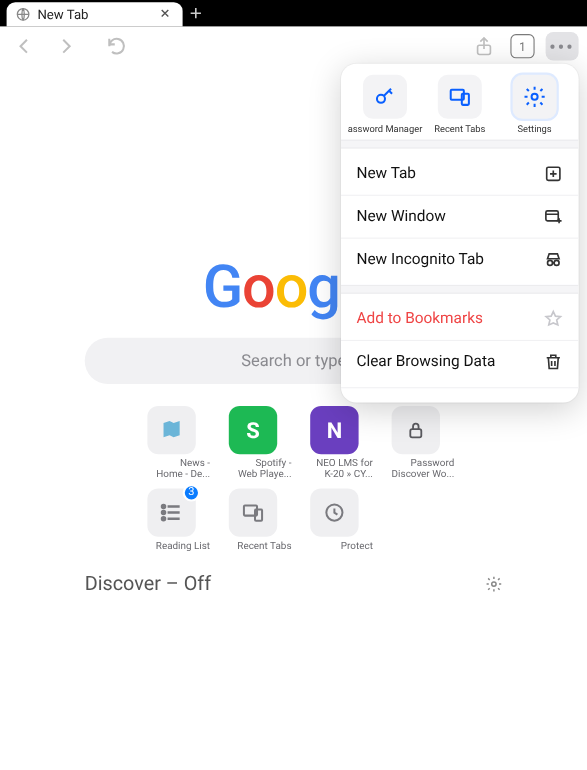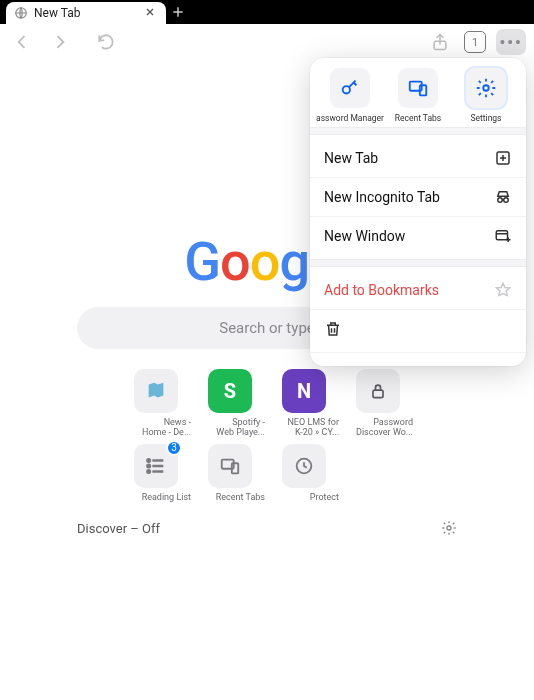--- a/index.html
+++ b/index.html
@@ -28,21 +28,21 @@
 .searchbar { margin-top: 14px; width: 380px; height: 42px; background: #f1f1f3; border-radius: 21px; display: flex; align-items: center; justify-content: center; color: #8a8a8f; font-size: 15px; }
 
 .shortcuts { margin-top: 20px; display: grid; grid-template-columns: repeat(4, 70px); column-gap: 4px; row-gap: 6px; }
 .sc { display: flex; flex-direction: column; align-items: center; gap: 4px; position: relative; }
 .sc .tile { width: 44px; height: 44px; border-radius: 10px; background: #efeff1; display: flex; align-items: center; justify-content: center; font-size: 20px; color: #5a5a5f; position: relative; }
 .sc .tile.green { background: #1DB954; color: #fff; font-weight: 700; }
 .sc .tile.purple { background: #6a3fbf; color: #fff; font-weight: 700; }
 .sc .tile .badge { position: absolute; top: -4px; right: -4px; background: #0a7cff; color: #fff; border-radius: 50%; width: 16px; height: 16px; font-size: 10px; display: flex; align-items: center; justify-content: center; border: 2px solid #fff; }
 .sc .label { font-size: 9px; color: #6a6a6f; text-align: right; line-height: 1.15; width: 70px; white-space: pre-wrap; }
 
-.discover { margin-top: 18px; width: 380px; display: flex; align-items: center; justify-content: space-between; color: #555; font-size: 13px; }
+.discover { margin-top: 18px; width: 380px; display: flex; align-items: center; justify-content: space-between; color: #555; font-size: 18px; }
 .discover .gear { color: #888; }
 
 
 .menu-popover { position: absolute; top: -2px; right: 8px; width: 216px; background: #fff; border-radius: 14px; box-shadow: 0 6px 30px rgba(0,0,0,0.18), 0 0 0 1px rgba(0,0,0,0.03); overflow: hidden; }
 .menu-top { display: flex; padding: 10px 6px 4px; gap: 0; }
 .menu-top .cell { flex: 1; display: flex; flex-direction: column; align-items: center; gap: 6px; }
 .menu-top .iconbox { width: 40px; height: 40px; border-radius: 9px; background: #f3f3f5; display: flex; align-items: center; justify-content: center; color: #0a60ff; position: relative; }
 .menu-top .cell.highlight .iconbox { outline: 2px solid #0a60ff22; }
 .menu-top .lbl { font-size: 8.5px; color: #333; text-align: center; line-height: 1.1; }
 .menu-section { padding: 4px 0; }
@@ -243,53 +243,54 @@
       <div class="menu-row">
         <span>New Tab</span>
         <span class="ricon">
           <svg width="18" height="18" viewBox="0 0 24 24" fill="none" stroke="currentColor" stroke-width="2">
               <rect x="4" y="4" width="16" height="16" rx="2"></rect>
               <path d="M12 8v8M8 12h8"></path>
             </svg>
         </span>
       </div>
       <div class="menu-row">
+        <span>New Window</span>
+        <span class="ricon">
+          <svg width="18" height="18" viewBox="0 0 24 24" fill="none" stroke="currentColor" stroke-width="2">
+              <rect x="3" y="5" width="15" height="12" rx="2"></rect>
+              <path d="M3 9h15M19 14v6M16 17h6"></path>
+            </svg>
+        </span>
+      </div>
+      <div class="menu-row">
         <span>New Incognito Tab</span>
         <span class="ricon">
           <svg width="18" height="18" viewBox="0 0 24 24" fill="none" stroke="currentColor" stroke-width="2">
               <path d="M5 11h14l-2-6H7z"></path>
               <circle cx="8" cy="16" r="3"></circle>
               <circle cx="16" cy="16" r="3"></circle>
               <path d="M11 16h2"></path>
             </svg>
         </span>
       </div>
-      <div class="menu-row">
-        <span>New Window</span>
-        <span class="ricon">
-          <svg width="18" height="18" viewBox="0 0 24 24" fill="none" stroke="currentColor" stroke-width="2">
-              <rect x="3" y="5" width="15" height="12" rx="2"></rect>
-              <path d="M3 9h15M19 14v6M16 17h6"></path>
-            </svg>
-        </span>
-      </div>
     </div>
 
     <div class="menu-sep"></div>
 
     <div class="menu-section">
       <div class="menu-row disabled">
         <span>Add to Bookmarks</span>
         <span class="ricon">
           <svg width="18" height="18" viewBox="0 0 24 24" fill="none" stroke="currentColor" stroke-width="2">
               <path d="M12 3l2.6 5.6 6.1.5-4.6 4.1 1.4 6L12 16.8 6.5 19.2l1.4-6L3.3 9.1l6.1-.5z"></path>
             </svg>
         </span>
       </div>
       <div class="menu-row">
+        <span>Clear Browsing Data</span>
         <span class="ricon">
           <svg width="18" height="18" viewBox="0 0 24 24" fill="none" stroke="currentColor" stroke-width="2">
               <path d="M4 7h16M9 7V4h6v3M6 7l1 13h10l1-13M10 11v6M14 11v6"></path>
             </svg>
         </span>
       </div>
     </div>
     <div style="height:14px; border-top:1px solid #f1f1f3;"></div>
   </div>
 </div>

